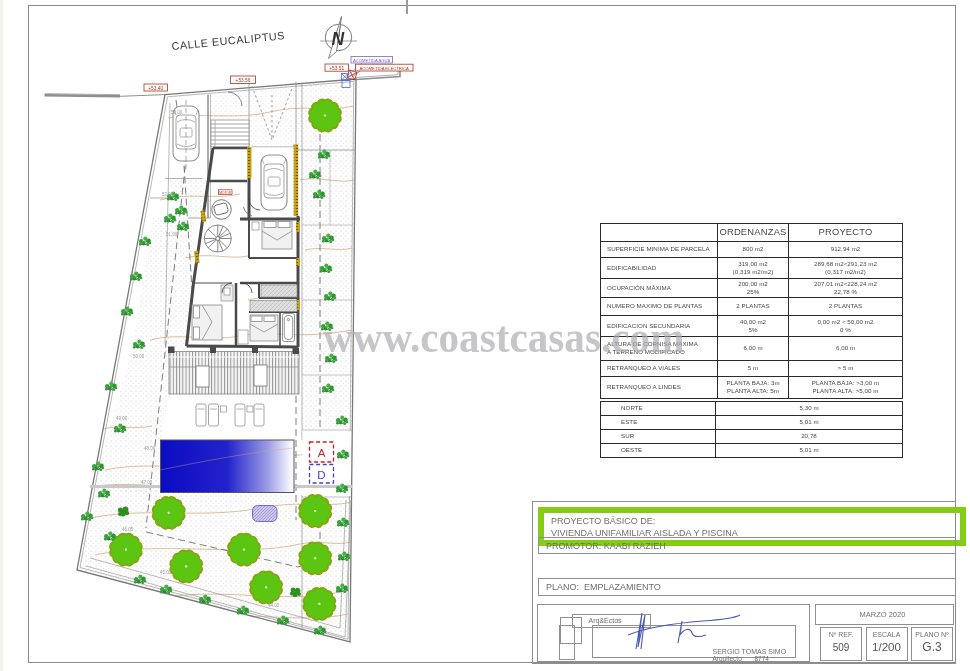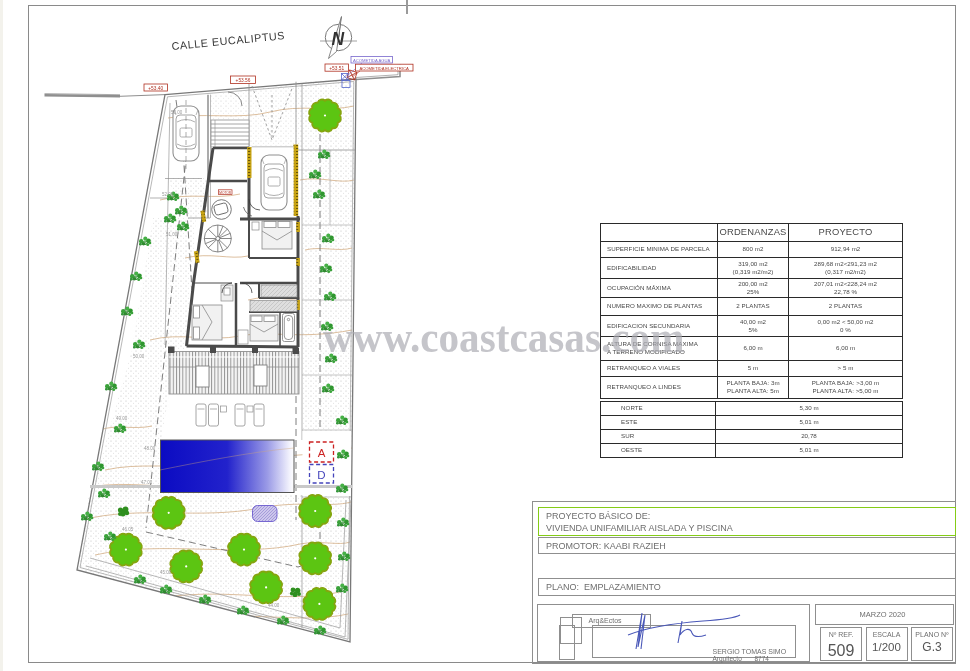--- a/index.html
+++ b/index.html
@@ -577,21 +577,21 @@
   <tr style="height:14px;">
     <td style="border:1px solid #2a2a2a;border-left:1.6px solid #2a2a2a;border-bottom:1.6px solid #2a2a2a;padding-left:20px;">OESTE</td>
     <td style="border:1px solid #2a2a2a;border-right:1.6px solid #2a2a2a;border-bottom:1.6px solid #2a2a2a;text-align:center;">5,01 m</td>
   </tr>
 </tbody>
       </table>
 </div>
 
 <div class="abs" style="left:532px;top:501px;width:423px;height:160.5px;border:1px solid #8f8f8f;border-right:none;">
 
-  <div class="abs" style="left:5px;top:4.5px;width:416px;height:27px;border:1px solid #84cc16;color:#6e6e6e;font-size:9px;">
+  <div class="abs" style="left:5px;top:4.5px;width:416px;height:27px;border:6px solid #84cc16;color:#6e6e6e;font-size:9px;">
     <div class="abs" style="left:7px;top:3px;">PROYECTO BÁSICO DE:</div>
     <div class="abs" style="left:7px;top:15px;">VIVIENDA UNIFAMILIAR AISLADA Y PISCINA</div>
   </div>
 
   <div class="abs" style="left:5px;top:34.5px;width:416px;height:15px;border:1px solid #8f8f8f;color:#6e6e6e;font-size:9px;">
     <div class="abs" style="left:7px;top:3px;">PROMOTOR: KAABI RAZIEH</div>
   </div>
 
 
   <div class="abs" style="left:5px;top:75.5px;width:416px;height:16px;border:1px solid #8f8f8f;color:#6e6e6e;font-size:9px;">
@@ -614,21 +614,21 @@
     <div class="abs" style="left:175px;top:43px;width:92px;color:#6e6e6e;font-size:7px;">SERGIO TOMAS SIMO</div>
     <div class="abs" style="left:175px;top:50px;width:92px;color:#6e6e6e;font-size:6.5px;">Arquitecto&nbsp;&nbsp;&nbsp;&nbsp;&nbsp;&nbsp;&nbsp;8774</div>
   </div>
 
   <div class="abs" style="left:281.5px;top:102px;width:137px;height:19px;border:1px solid #8f8f8f;color:#6e6e6e;font-size:7.5px;">
     <div class="abs" style="left:44px;top:5px;">MARZO 2020</div>
   </div>
 
   <div class="abs" style="left:287px;top:125px;width:40px;height:32px;border:1px solid #8f8f8f;color:#6e6e6e;font-size:7px;text-align:center;">
     <div style="margin-top:3px;">Nº REF.</div>
-    <div style="margin-top:4px;font-size:16px;color:#555;">509</div>
+    <div style="margin-top:4px;font-size:10px;color:#555;">509</div>
   </div>
 
   <div class="abs" style="left:332.5px;top:125px;width:40px;height:32px;border:1px solid #8f8f8f;color:#6e6e6e;font-size:7px;text-align:center;">
     <div style="margin-top:3px;">ESCALA</div>
     <div style="margin-top:3px;font-size:11.5px;color:#555;">1/200</div>
   </div>
 
   <div class="abs" style="left:378px;top:125px;width:40px;height:32px;border:1px solid #8f8f8f;color:#6e6e6e;font-size:7px;text-align:center;">
     <div style="margin-top:3px;">PLANO Nº</div>
     <div style="margin-top:2px;font-size:12px;color:#555;">G.3</div>

